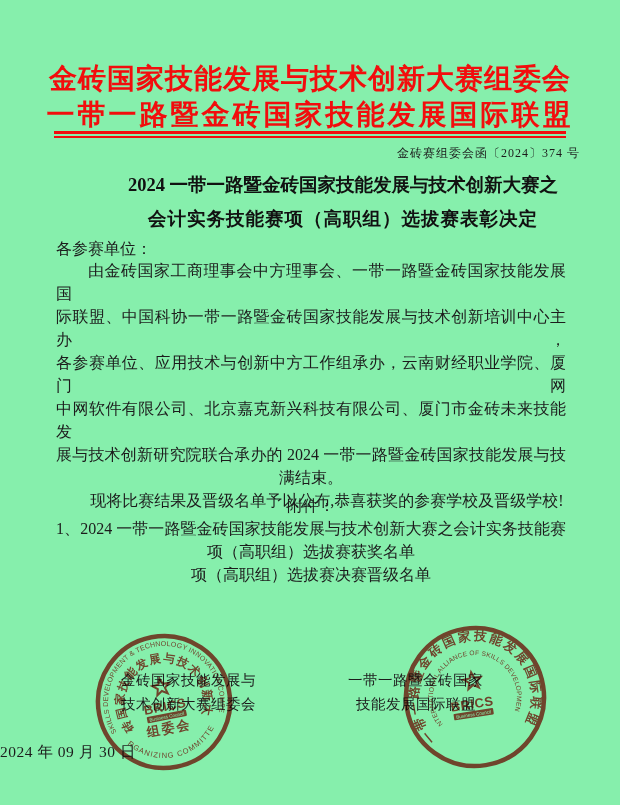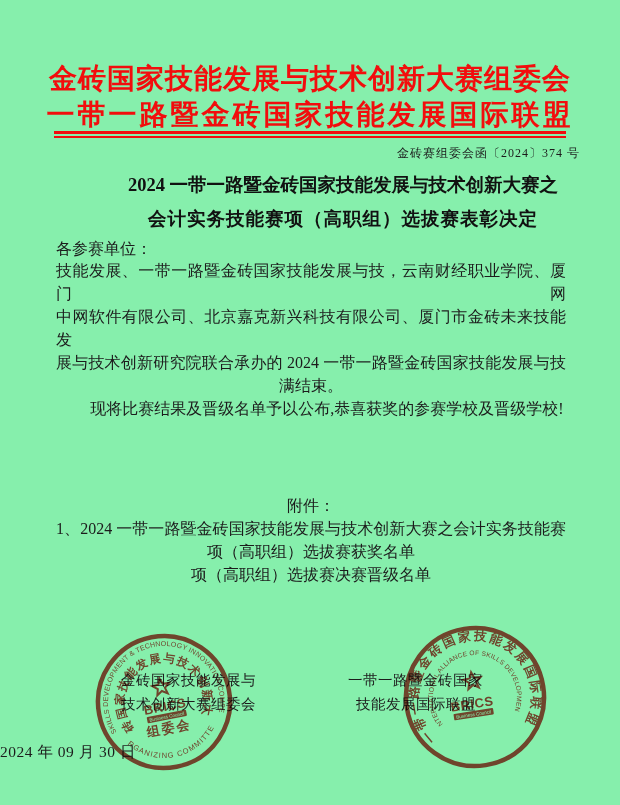--- a/index.html
+++ b/index.html
@@ -48,21 +48,23 @@
   <div class="abs red-rule"></div>
 
   <div class="abs doc-number">金砖赛组委会函〔2024〕374 号</div>
 
   <div class="abs title-line title-1">2024 一带一路暨金砖国家技能发展与技术创新大赛之</div>
   <div class="abs salutation">各参赛单位：</div>
 
   <div class="abs title-line title-2">会计实务技能赛项（高职组）选拔赛表彰决定</div>
 
   <div class="abs bodyblock">
-    <div class="docline fill">技能发展、一带一路暨金砖国家技能发展与技，云南财经职业学院、厦门网</div>
+    <div class="docline fill indent">由金砖国家工商理事会中方理事会、一带一路暨金砖国家技能发展国</div>
+    <div class="docline fill">际联盟、中国科协一带一路暨金砖国家技能发展与技术创新培训中心主办，</div>
+    <div class="docline fill">各参赛单位、应用技术与创新中方工作组承办，云南财经职业学院、厦门网</div>
     <div class="docline fill">中网软件有限公司、北京嘉克新兴科技有限公司、厦门市金砖未来技能发</div>
     <div class="docline fill">展与技术创新研究院联合承办的 2024 一带一路暨金砖国家技能发展与技</div>
     <div class="docline">满结束。</div>
     <div class="docline indent">现将比赛结果及晋级名单予以公布,恭喜获奖的参赛学校及晋级学校!</div>
   </div>
 
   <div class="abs attachblock">
     <div class="docline">附件：</div>
     <div class="docline fill">1、2024 一带一路暨金砖国家技能发展与技术创新大赛之会计实务技能赛</div>
     <div class="docline">项（高职组）选拔赛获奖名单</div>

